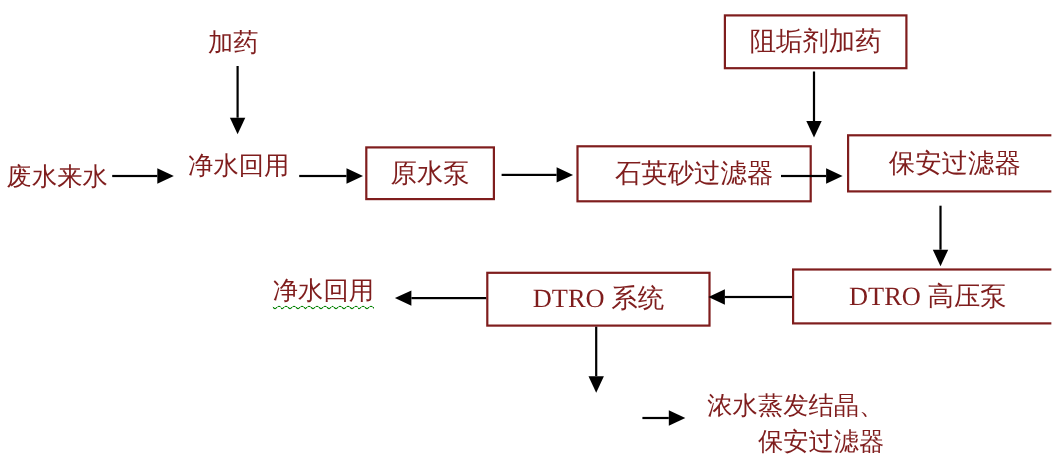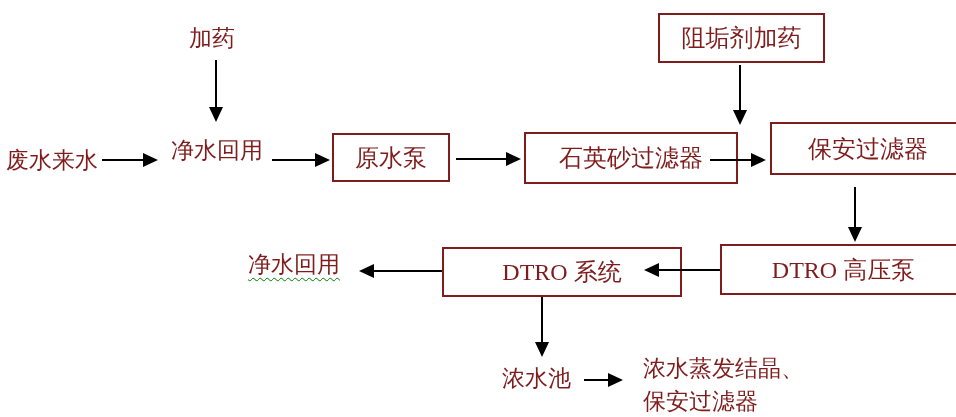--- a/index.html
+++ b/index.html
@@ -55,27 +55,26 @@
   <div class="label wrap" style="left:171px;top:133px;width:102px;">净水回用</div>
 
   <div class="node-box" style="left:332px;top:133px;width:118px;height:49px;">原水泵</div>
 
   <div class="node-box" style="left:524px;top:132px;width:214px;height:52px;">石英砂过滤器</div>
 
   <div class="node-box" style="left:770px;top:122px;width:196px;height:53px;">保安过滤器</div>
 
   <div class="node-box" style="left:720px;top:244px;width:247px;height:51px;">DTRO 高压泵</div>
 
-  <div class="node-box" style="left:442px;top:247px;width:240px;height:50px;">DTRO 系统</div>
+  <div class="node-box" style="left:442px;top:247px;width:204px;height:50px;">DTRO 系统</div>
 
   <div class="label grammar-underline" style="left:248px;top:252px;">净水回用</div>
 
-  <div class="label" style="left:502px;top:366px;">浓水池</div>
 
-  <div class="label two-line" style="left:643px;top:352px;">
+  <div class="label two-line" style="left:643px;top:352px;text-align:right;">
     <span>浓水蒸发结晶、</span><br>
     <span>保安过滤器</span>
   </div>
 
   <div class="arrow v head-down" style="left:215px;top:60px;height:47px;"></div>
   <div class="arrow v head-down" style="left:739px;top:65px;height:45px;"></div>
   <div class="arrow h head-right" style="left:102px;top:159px;width:41px;"></div>
   <div class="arrow h head-right" style="left:272px;top:159px;width:43px;"></div>
   <div class="arrow h head-right" style="left:456px;top:158px;width:50px;"></div>
   <div class="arrow h head-right" style="left:710px;top:159px;width:41px;"></div>

